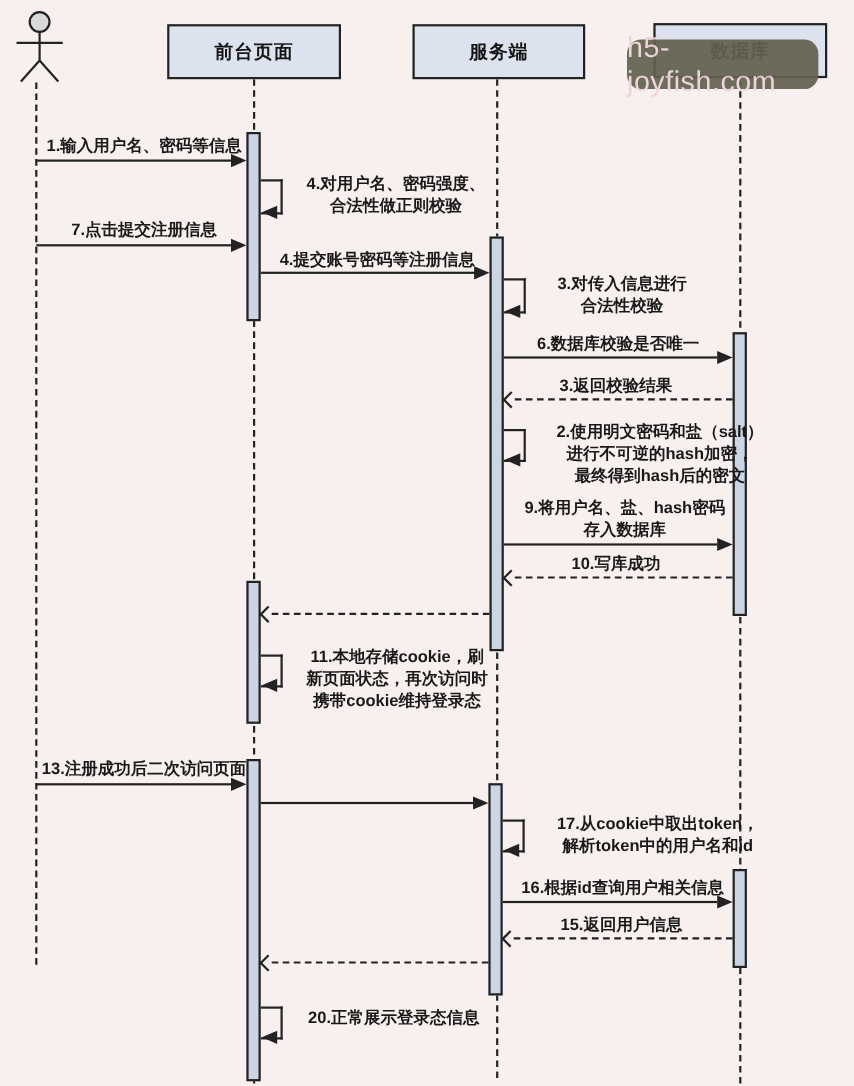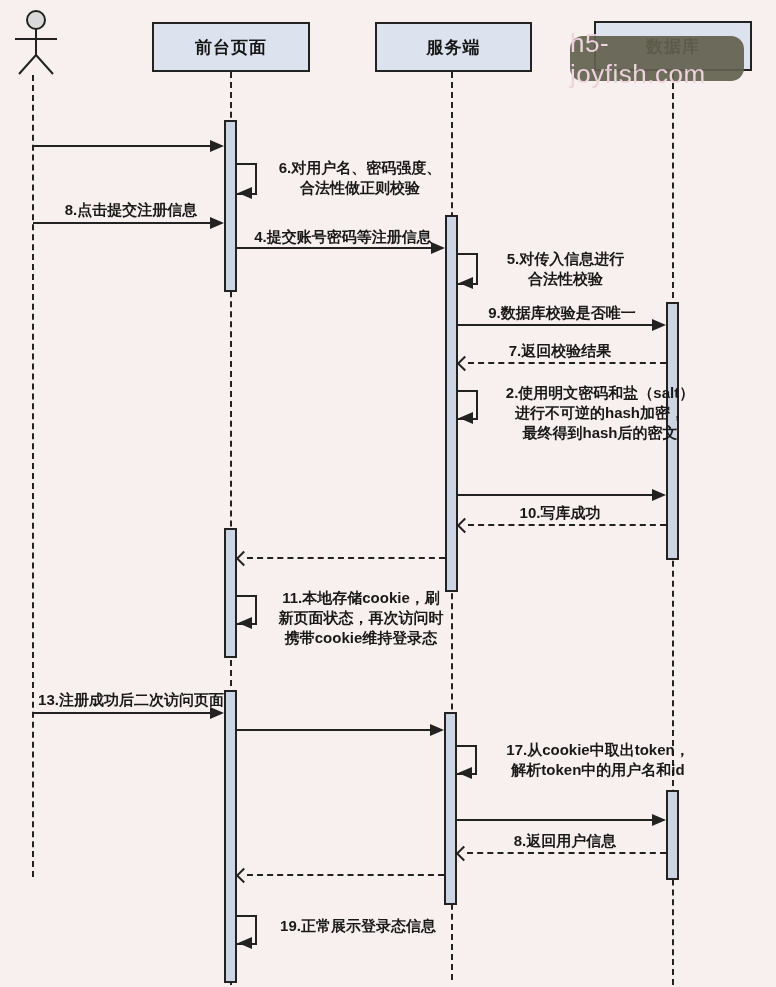--- a/index.html
+++ b/index.html
@@ -88,55 +88,58 @@
   </div>
 
   <div class="bar" style="left:224px;top:120px;height:172px"></div>
   <div class="bar" style="left:224px;top:528px;height:130px"></div>
   <div class="bar" style="left:224px;top:690px;height:293px"></div>
   <div class="bar" style="left:445px;top:215px;height:377px"></div>
   <div class="bar" style="left:444px;top:712px;height:193px"></div>
   <div class="bar" style="left:666px;top:302px;height:258px"></div>
   <div class="bar" style="left:666px;top:790px;height:90px"></div>
 
+  <div class="msg-label" style="left:36px;top:123px;width:190px">1.输入用户名、密码等信息</div>
   <div class="line-solid" style="left:33px;top:145px;width:178px"></div>
   <div class="arr-r" style="left:210px;top:140px"></div>
 
-  <div class="msg-label" style="left:255px;top:158px;width:210px">6.对用户名、密码强度、
+  <div class="msg-label" style="left:255px;top:158px;width:210px">4.对用户名、密码强度、
 合法性做正则校验</div>
   <div class="loop" style="left:237px;top:163px;height:32px"></div>
   <div class="arr-l" style="left:238px;top:187px"></div>
 
-  <div class="msg-label" style="left:38px;top:200px;width:186px">8.点击提交注册信息</div>
+  <div class="msg-label" style="left:38px;top:200px;width:186px">7.点击提交注册信息</div>
   <div class="line-solid" style="left:33px;top:222px;width:178px"></div>
   <div class="arr-r" style="left:210px;top:217px"></div>
 
   <div class="msg-label" style="left:240px;top:227px;width:206px">4.提交账号密码等注册信息</div>
   <div class="line-solid" style="left:237px;top:247px;width:195px"></div>
   <div class="arr-r" style="left:431px;top:242px"></div>
 
-  <div class="msg-label" style="left:483px;top:249px;width:165px">5.对传入信息进行
+  <div class="msg-label" style="left:483px;top:249px;width:165px">3.对传入信息进行
 合法性校验</div>
   <div class="loop" style="left:458px;top:253px;height:32px"></div>
   <div class="arr-l" style="left:459px;top:277px"></div>
 
-  <div class="msg-label" style="left:462px;top:303px;width:200px">9.数据库校验是否唯一</div>
+  <div class="msg-label" style="left:462px;top:303px;width:200px">6.数据库校验是否唯一</div>
   <div class="line-solid" style="left:458px;top:324px;width:194px"></div>
   <div class="arr-r" style="left:652px;top:319px"></div>
 
-  <div class="msg-label" style="left:470px;top:341px;width:180px">7.返回校验结果</div>
+  <div class="msg-label" style="left:470px;top:341px;width:180px">3.返回校验结果</div>
   <div class="line-dashed" style="left:468px;top:362px;width:198px"></div>
   <div class="open-l" style="left:459px;top:358px"></div>
 
   <div class="msg-label" style="left:480px;top:383px;width:240px">2.使用明文密码和盐（salt）
 进行不可逆的hash加密，
 最终得到hash后的密文</div>
   <div class="loop" style="left:458px;top:390px;height:30px"></div>
   <div class="arr-l" style="left:459px;top:412px"></div>
 
+  <div class="msg-label" style="left:462px;top:452px;width:212px">9.将用户名、盐、hash密码
+存入数据库</div>
   <div class="line-solid" style="left:458px;top:494px;width:194px"></div>
   <div class="arr-r" style="left:652px;top:489px"></div>
 
   <div class="msg-label" style="left:480px;top:503px;width:160px">10.写库成功</div>
   <div class="line-dashed" style="left:468px;top:524px;width:198px"></div>
   <div class="open-l" style="left:459px;top:520px"></div>
 
   <div class="line-dashed" style="left:247px;top:557px;width:198px"></div>
   <div class="open-l" style="left:238px;top:553px"></div>
 
@@ -151,29 +154,30 @@
   <div class="arr-r" style="left:210px;top:707px"></div>
 
   <div class="line-solid" style="left:237px;top:729px;width:194px"></div>
   <div class="arr-r" style="left:430px;top:724px"></div>
 
   <div class="msg-label" style="left:482px;top:740px;width:232px">17.从cookie中取出token，
 解析token中的用户名和id</div>
   <div class="loop" style="left:457px;top:745px;height:30px"></div>
   <div class="arr-l" style="left:458px;top:767px"></div>
 
+  <div class="msg-label" style="left:460px;top:798px;width:212px">16.根据id查询用户相关信息</div>
   <div class="line-solid" style="left:457px;top:819px;width:195px"></div>
   <div class="arr-r" style="left:652px;top:814px"></div>
 
-  <div class="msg-label" style="left:480px;top:831px;width:170px">8.返回用户信息</div>
+  <div class="msg-label" style="left:480px;top:831px;width:170px">15.返回用户信息</div>
   <div class="line-dashed" style="left:467px;top:852px;width:199px"></div>
   <div class="open-l" style="left:458px;top:848px"></div>
 
   <div class="line-dashed" style="left:247px;top:874px;width:197px"></div>
   <div class="open-l" style="left:238px;top:870px"></div>
 
-  <div class="msg-label" style="left:260px;top:916px;width:196px">19.正常展示登录态信息</div>
+  <div class="msg-label" style="left:260px;top:916px;width:196px">20.正常展示登录态信息</div>
   <div class="loop" style="left:237px;top:915px;height:30px"></div>
   <div class="arr-l" style="left:238px;top:937px"></div>
 
   <div class="watermark">h5-joyfish.com</div>
 
 </div>
 
 </body></html>

